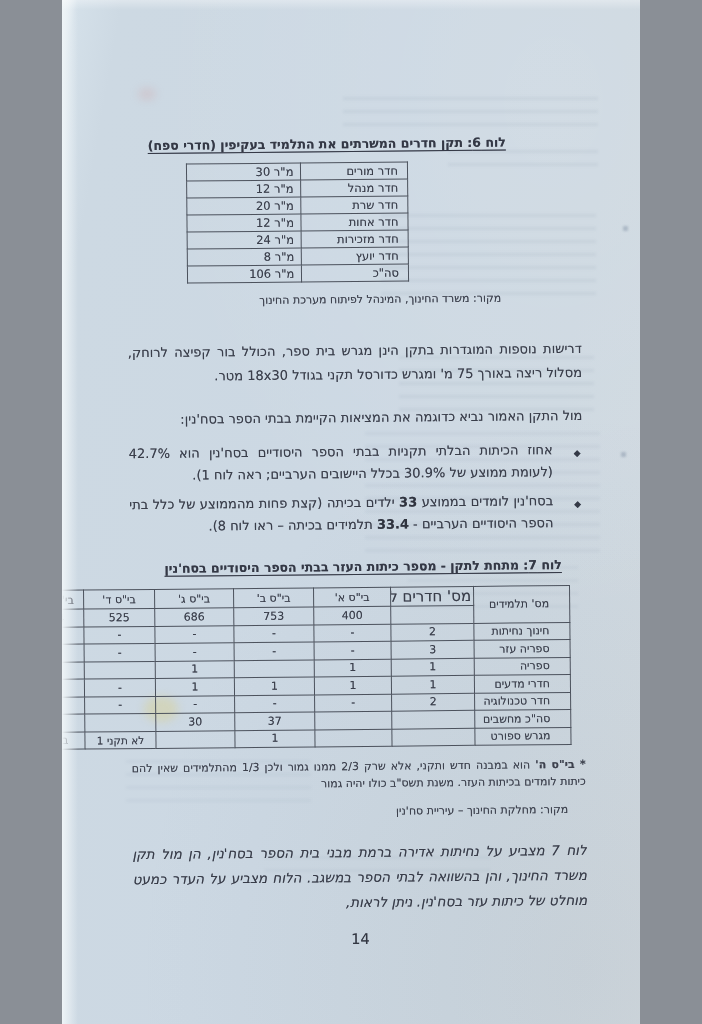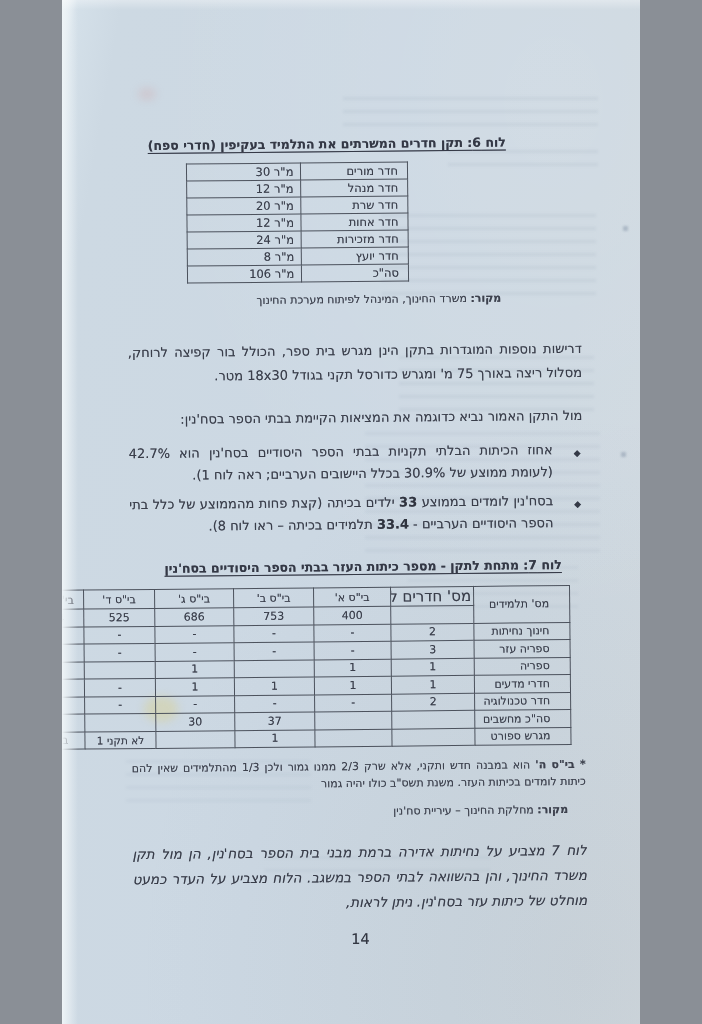--- a/index.html
+++ b/index.html
@@ -75,21 +75,21 @@
   }
   table.t6 td.lbl{width:104px;text-align:right;padding:0 9px 0 2px;}
   table.t6 td.val{width:118px;text-align:right;padding:0 7px 0 2px;direction:ltr;}
 
   .source{
     margin:11px 80px 0 0;
     font-size:11px;
     text-align:right;
     color:#3d414d;
   }
-  .source b{font-weight:bold;}
+  .source b{font-weight:normal;}
 
   .para{
     margin:33px 0 0 0;
     font-size:13px;line-height:24px;
     text-align:justify;
   }
   .para.single{margin-top:19px;text-align:right;}
 
   ul.bullets{list-style:none;margin:11px 0 0 0;padding:0;}
   ul.bullets li{

